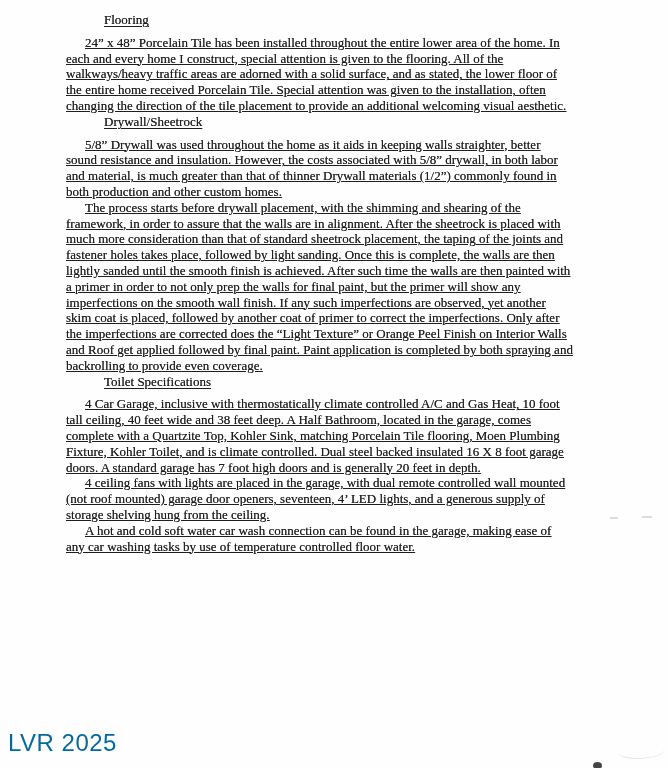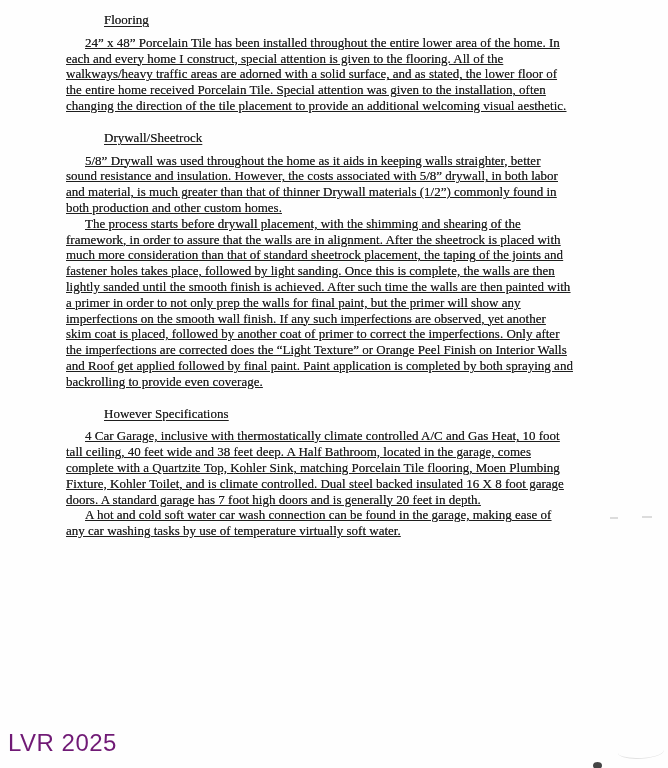--- a/index.html
+++ b/index.html
@@ -21,41 +21,41 @@
     left: 66px;
     top: 12px;
     width: 578px;
     color: #1e1e1e;
     font-size: 13px;
     line-height: 15.8px;
     text-shadow: 0 0 0.5px rgba(30,30,30,0.75);
     filter: blur(0.2px);
   }
   .section { margin: 0; }
-  .section + .section { margin-top: 16px; }
+  .section + .section { margin-top: 0; }
   .heading {
     margin-left: 38px;
     margin-bottom: 7px;
     text-decoration: underline;
     text-underline-offset: 2px;
   }
   .para {
     white-space: pre;
     text-indent: 19px;
     margin: 0;
     text-decoration: underline;
   }
   .watermark {
     position: absolute;
     left: 8px;
     top: 729px;
     font-family: "Liberation Sans", sans-serif;
     font-size: 24px;
     letter-spacing: 0.5px;
-    color: #701a75;
+    color: #0369a1;
   }
   .scan-speck {
     position: absolute;
     left: 593px;
     top: 762px;
     width: 9px;
     height: 7px;
     background: #454545;
     border-radius: 50%;
   }
@@ -114,28 +114,31 @@
 lightly sanded until the smooth finish is achieved. After such time the walls are then painted with
 a primer in order to not only prep the walls for final paint, but the primer will show any
 imperfections on the smooth wall finish. If any such imperfections are observed, yet another
 skim coat is placed, followed by another coat of primer to correct the imperfections. Only after
 the imperfections are corrected does the “Light Texture” or Orange Peel Finish on Interior Walls
 and Roof get applied followed by final paint. Paint application is completed by both spraying and
 backrolling to provide even coverage.</p>
     </div>
 
     <div class="section">
-      <div class="heading">However Specifications</div>
+      <div class="heading">Toilet Specifications</div>
       <p class="para">4 Car Garage, inclusive with thermostatically climate controlled A/C and Gas Heat, 10 foot
 tall ceiling, 40 feet wide and 38 feet deep. A Half Bathroom, located in the garage, comes
 complete with a Quartzite Top, Kohler Sink, matching Porcelain Tile flooring, Moen Plumbing
 Fixture, Kohler Toilet, and is climate controlled. Dual steel backed insulated 16 X 8 foot garage
 doors. A standard garage has 7 foot high doors and is generally 20 feet in depth.</p>
+      <p class="para">4 ceiling fans with lights are placed in the garage, with dual remote controlled wall mounted
+(not roof mounted) garage door openers, seventeen, 4’ LED lights, and a generous supply of
+storage shelving hung from the ceiling.</p>
       <p class="para">A hot and cold soft water car wash connection can be found in the garage, making ease of
-any car washing tasks by use of temperature virtually soft water.</p>
+any car washing tasks by use of temperature controlled floor water.</p>
     </div>
 
   </div>
 
   <div class="watermark">LVR 2025</div>
 
   <div class="scan-dash-1"></div>
   <div class="scan-dash-2"></div>
   <div class="scan-curve"></div>
   <div class="scan-speck"></div>

